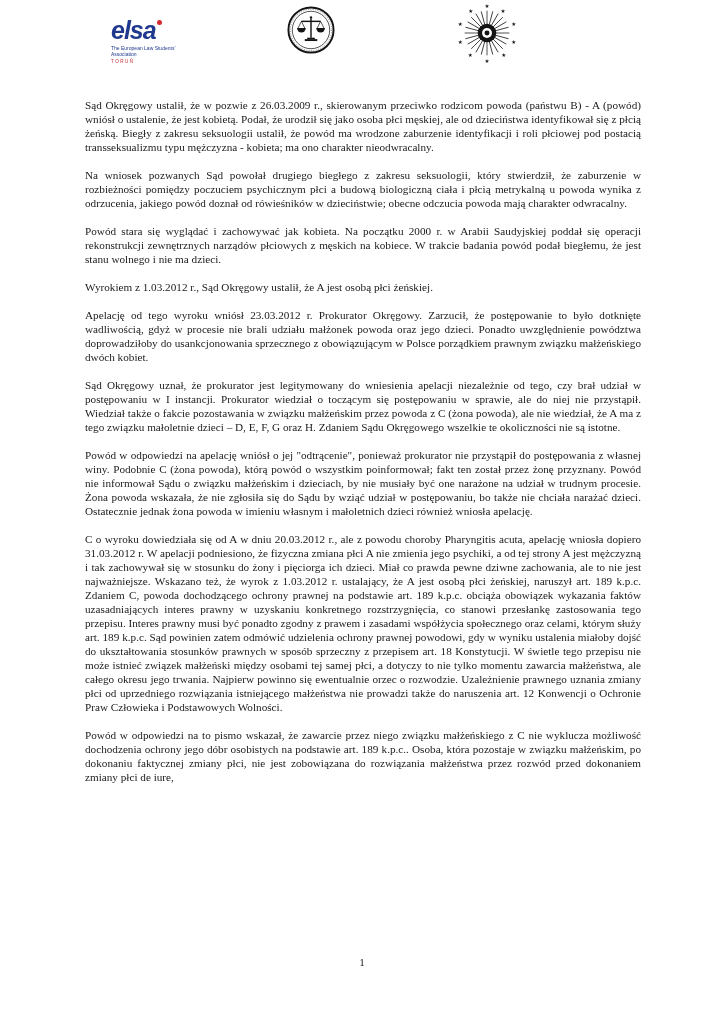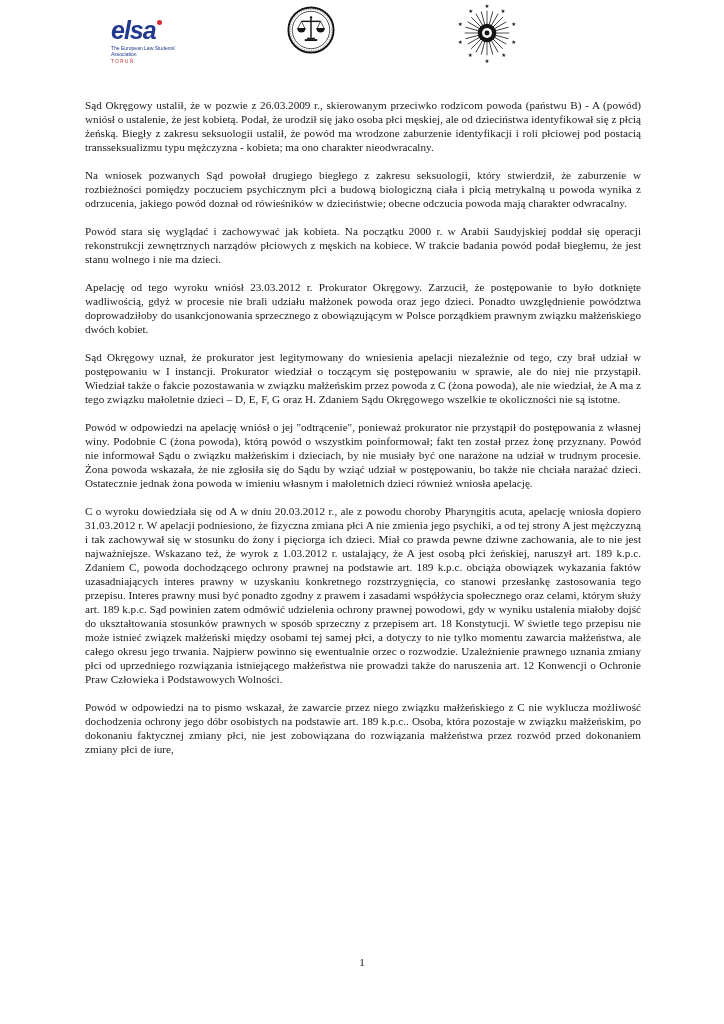--- a/index.html
+++ b/index.html
@@ -173,20 +173,21 @@
         </g>
       </svg>
     </div>
 
   </div>
 
   <div class="content">
     <p class="para">Sąd Okręgowy ustalił, że w pozwie z 26.03.2009 r., skierowanym przeciwko rodzicom powoda (państwu B) - A (powód) wniósł o ustalenie, że jest kobietą. Podał, że urodził się jako osoba płci męskiej, ale od dzieciństwa identyfikował się z płcią żeńską. Biegły z zakresu seksuologii ustalił, że powód ma wrodzone zaburzenie identyfikacji i roli płciowej pod postacią transseksualizmu typu mężczyzna - kobieta; ma ono charakter nieodwracalny.</p>
     <p class="para">Na wniosek pozwanych Sąd powołał drugiego biegłego z zakresu seksuologii, który stwierdził, że zaburzenie w rozbieżności pomiędzy poczuciem psychicznym płci a budową biologiczną ciała i płcią metrykalną u powoda wynika z odrzucenia, jakiego powód doznał od rówieśników w dzieciństwie; obecne odczucia powoda mają charakter odwracalny.</p>
     <p class="para">Powód stara się wyglądać i zachowywać jak kobieta. Na początku 2000 r. w Arabii Saudyjskiej poddał się operacji rekonstrukcji zewnętrznych narządów płciowych z męskich na kobiece. W trakcie badania powód podał biegłemu, że jest stanu wolnego i nie ma dzieci.</p>
+    <p class="para">Wyrokiem z 1.03.2012 r., Sąd Okręgowy ustalił, że A jest osobą płci żeńskiej.</p>
     <p class="para">Apelację od tego wyroku wniósł 23.03.2012 r. Prokurator Okręgowy. Zarzucił, że postępowanie to było dotknięte wadliwością, gdyż w procesie nie brali udziału małżonek powoda oraz jego dzieci. Ponadto uwzględnienie powództwa doprowadziłoby do usankcjonowania sprzecznego z obowiązującym w Polsce porządkiem prawnym związku małżeńskiego dwóch kobiet.</p>
     <p class="para">Sąd Okręgowy uznał, że prokurator jest legitymowany do wniesienia apelacji niezależnie od tego, czy brał udział w postępowaniu w I instancji. Prokurator wiedział o toczącym się postępowaniu w sprawie, ale do niej nie przystąpił. Wiedział także o fakcie pozostawania w związku małżeńskim przez powoda z C (żona powoda), ale nie wiedział, że A ma z tego związku małoletnie dzieci – D, E, F, G oraz H. Zdaniem Sądu Okręgowego wszelkie te okoliczności nie są istotne.</p>
     <p class="para">Powód w odpowiedzi na apelację wniósł o jej "odtrącenie", ponieważ prokurator nie przystąpił do postępowania z własnej winy. Podobnie C (żona powoda), którą powód o wszystkim poinformował; fakt ten został przez żonę przyznany. Powód nie informował Sądu o związku małżeńskim i dzieciach, by nie musiały być one narażone na udział w trudnym procesie. Żona powoda wskazała, że nie zgłosiła się do Sądu by wziąć udział w postępowaniu, bo także nie chciała narażać dzieci. Ostatecznie jednak żona powoda w imieniu własnym i małoletnich dzieci również wniosła apelację.</p>
     <p class="para">C o wyroku dowiedziała się od A w dniu 20.03.2012 r., ale z powodu choroby Pharyngitis acuta, apelację wniosła dopiero 31.03.2012 r. W apelacji podniesiono, że fizyczna zmiana płci A nie zmienia jego psychiki, a od tej strony A jest mężczyzną i tak zachowywał się w stosunku do żony i pięciorga ich dzieci. Miał co prawda pewne dziwne zachowania, ale to nie jest najważniejsze. Wskazano też, że wyrok z 1.03.2012 r. ustalający, że A jest osobą płci żeńskiej, naruszył art. 189 k.p.c. Zdaniem C, powoda dochodzącego ochrony prawnej na podstawie art. 189 k.p.c. obciąża obowiązek wykazania faktów uzasadniających interes prawny w uzyskaniu konkretnego rozstrzygnięcia, co stanowi przesłankę zastosowania tego przepisu. Interes prawny musi być ponadto zgodny z prawem i zasadami współżycia społecznego oraz celami, którym służy art. 189 k.p.c. Sąd powinien zatem odmówić udzielenia ochrony prawnej powodowi, gdy w wyniku ustalenia miałoby dojść do ukształtowania stosunków prawnych w sposób sprzeczny z przepisem art. 18 Konstytucji. W świetle tego przepisu nie może istnieć związek małżeński między osobami tej samej płci, a dotyczy to nie tylko momentu zawarcia małżeństwa, ale całego okresu jego trwania. Najpierw powinno się ewentualnie orzec o rozwodzie. Uzależnienie prawnego uznania zmiany płci od uprzedniego rozwiązania istniejącego małżeństwa nie prowadzi także do naruszenia art. 12 Konwencji o Ochronie Praw Człowieka i Podstawowych Wolności.</p>
     <p class="para">Powód w odpowiedzi na to pismo wskazał, że zawarcie przez niego związku małżeńskiego z C nie wyklucza możliwość dochodzenia ochrony jego dóbr osobistych na podstawie art. 189 k.p.c.. Osoba, która pozostaje w związku małżeńskim, po dokonaniu faktycznej zmiany płci, nie jest zobowiązana do rozwiązania małżeństwa przez rozwód przed dokonaniem zmiany płci de iure,</p>
   </div>
 
   <div class="pageno">1</div>
 
 </div>

